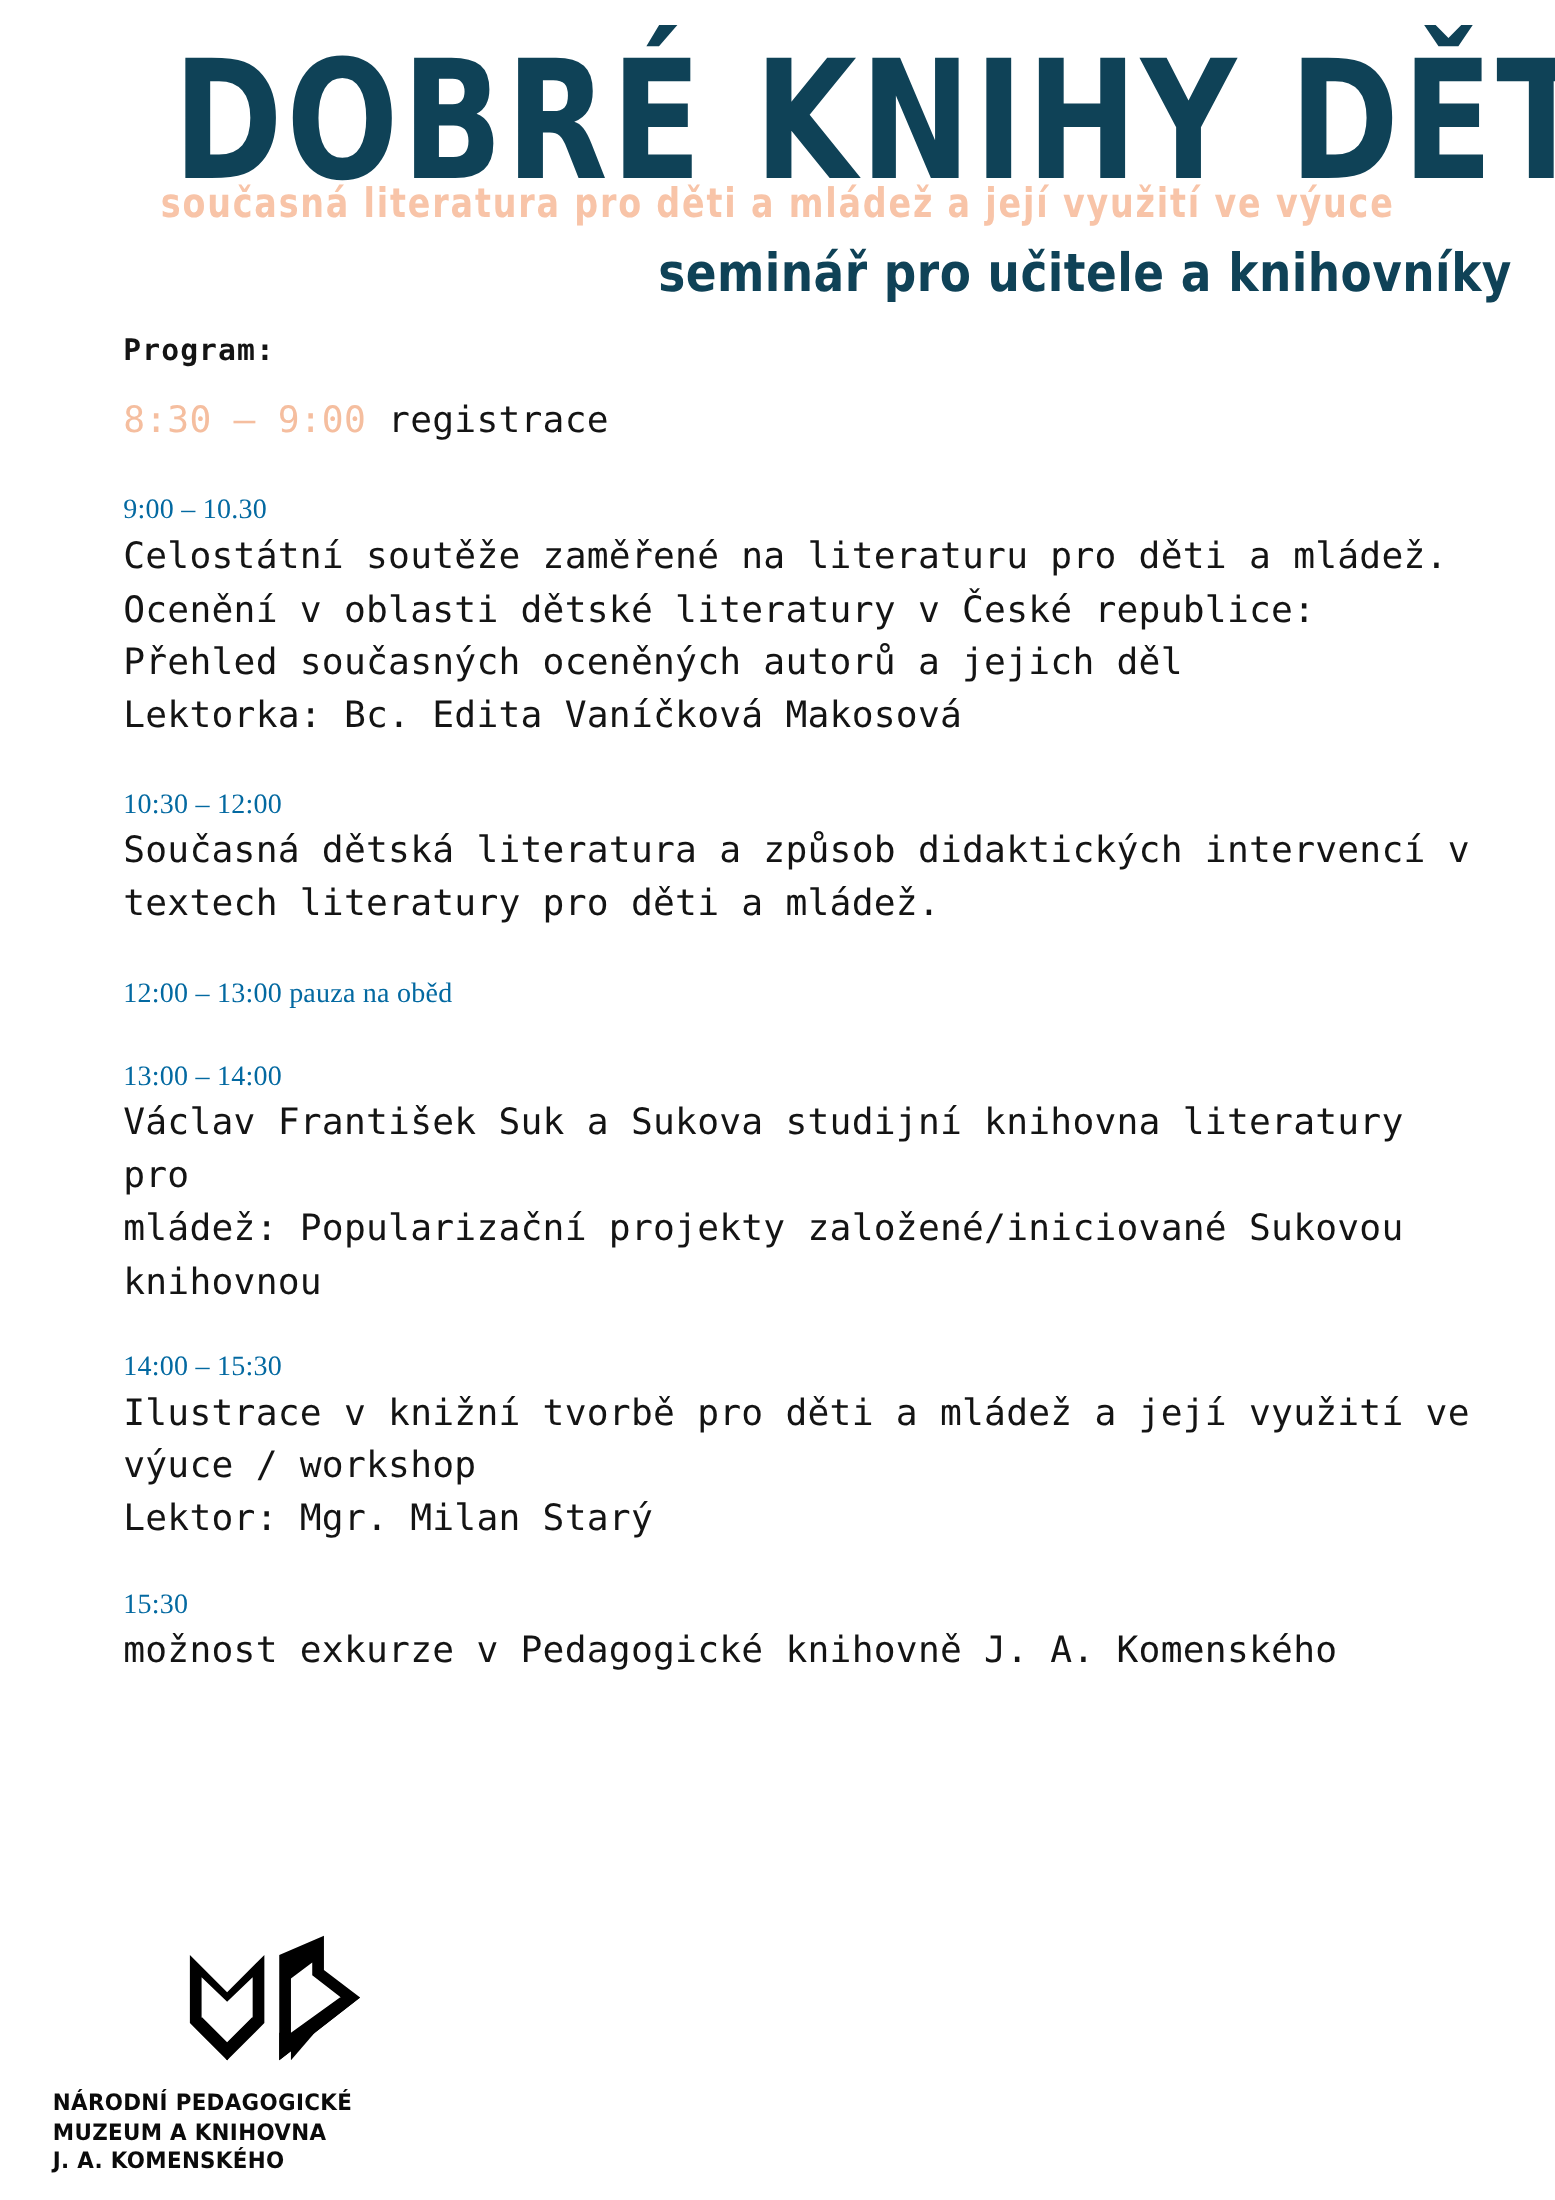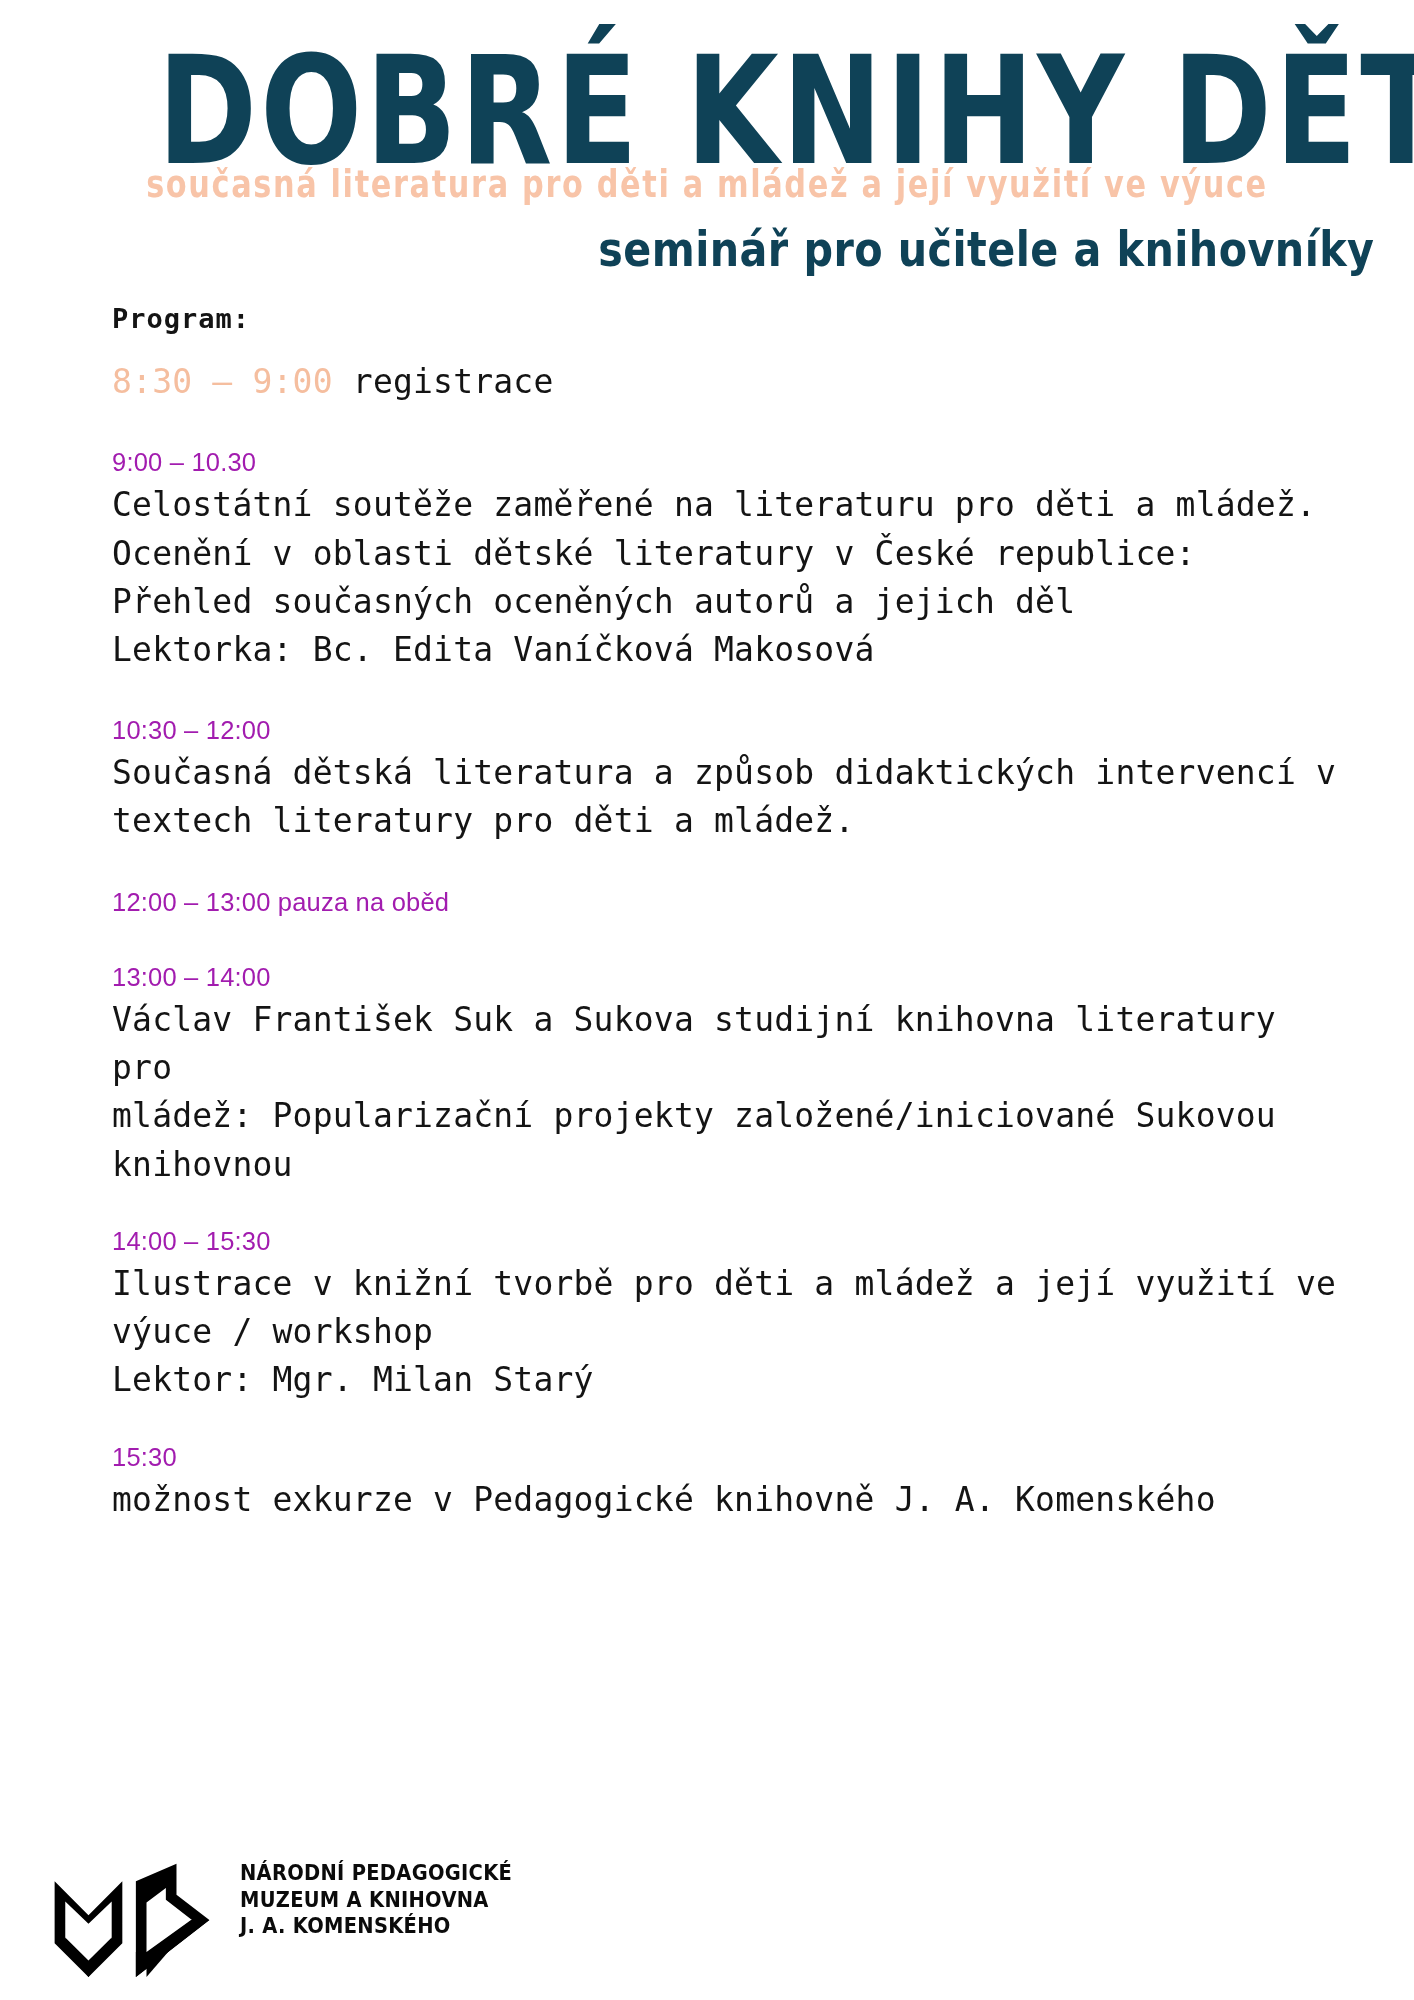--- a/index.html
+++ b/index.html
@@ -90,38 +90,39 @@
   .line {
     font-family:"DejaVu Sans Mono", monospace;
     font-size:33px;
     line-height:1.46;
     color:#141414;
     letter-spacing:0.2px;
     white-space:pre-wrap;
   }
 
   .time {
-    font-family:Liberation Sans, sans-serif;
+    font-family:Liberation Serif, serif;
     font-size:25.5px;
     line-height:1.46;
-    color:#a21caf;
+    color:#0369a1;
     letter-spacing:0.2px;
   }
 
   .time-inline { color:#F5BE9F; }
   .body-inline { color:#141414; }
 
   
   .footer {
     position:absolute;
     left:48px;
     bottom:22px;
     display:flex;
-    align-items:flex-start;
+    align-items:flex-end;
     gap:24px;
+    flex-direction:column;
   }
 
   .logo-mark {
     width:168px;
     height:118px;
     flex:0 0 auto;
   }
 
   .logo-text {
     font-family:"DejaVu Sans", sans-serif;

